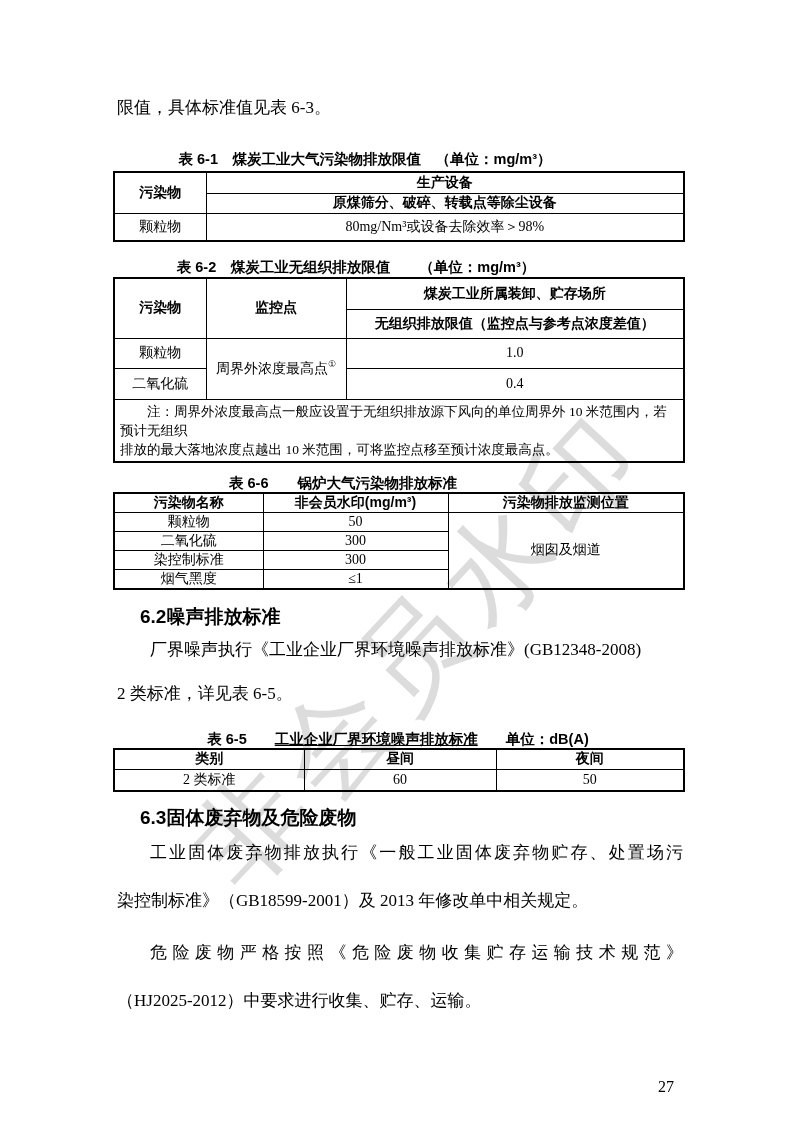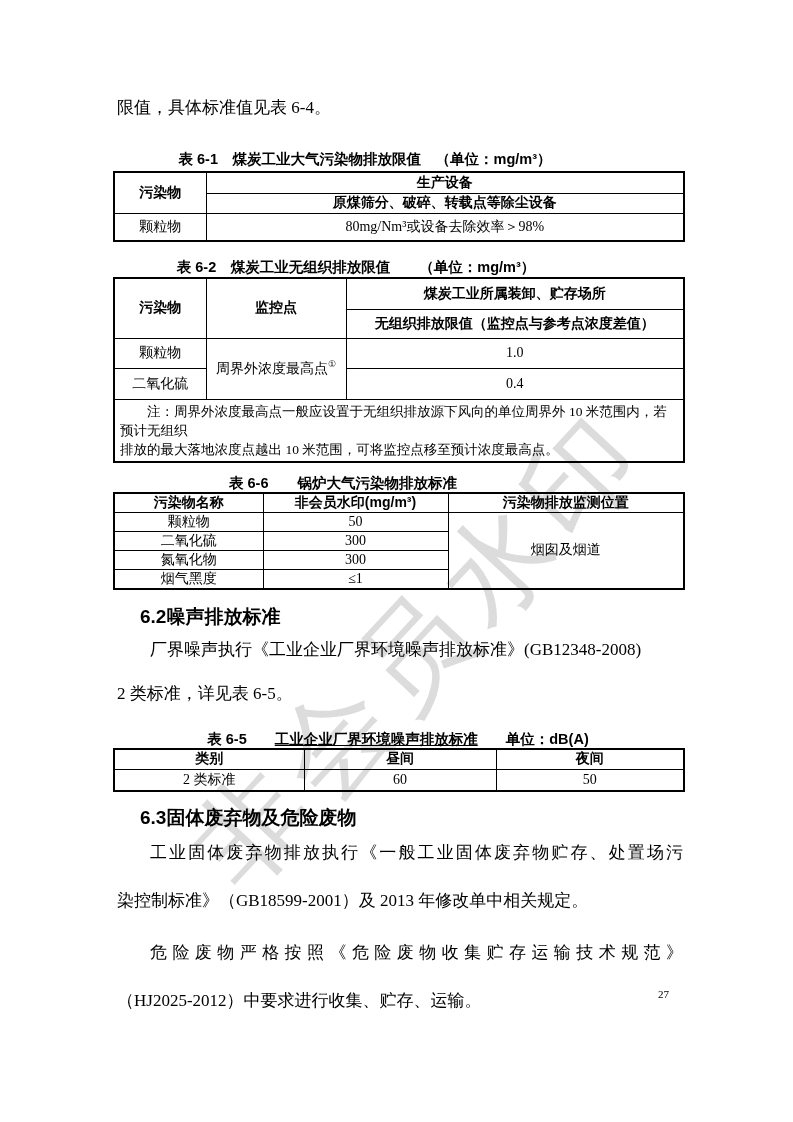--- a/index.html
+++ b/index.html
@@ -99,36 +99,36 @@
     line-height: 44px;
     margin-left: 4px;
   }
   .para63 .bodyline { line-height: 48px; }
   .para63b { margin-top: 4px; }
   .indent { text-indent: 33px; }
   .stretch { text-align: justify; text-align-last: justify; }
   .pagenum {
     position: absolute;
     left: 658px;
-    top: 988px;
-    font-size: 11px;
+    top: 1078px;
+    font-size: 16px;
     z-index: 1;
     text-align: right;
   }
 </style>
 </head>
 <body>
 
 <div class="page">
 
   <div class="watermark">非会员水印</div>
 
   <div class="content">
 
-    <div class="intro">限值，具体标准值见表 6-4。</div>
+    <div class="intro">限值，具体标准值见表 6-3。</div>
 
     <div class="tcaption cap1">表 6-1　煤炭工业大气污染物排放限值　（单位：mg/m³）</div>
     <table class="doc t1">
       <colgroup>
           <col style="width:92px">
           <col style="width:478px">
         </colgroup>
       <tbody>
           <tr class="r21">
         <td class="hd" rowspan="2">污染物</td>
@@ -194,21 +194,21 @@
       <tr class="r19">
         <td>颗粒物</td>
         <td>50</td>
         <td rowspan="4">烟囱及烟道</td>
       </tr>
       <tr class="r18">
         <td>二氧化硫</td>
         <td>300</td>
       </tr>
       <tr class="r19">
-        <td>氮氧化物</td>
+        <td>染控制标准</td>
         <td>300</td>
       </tr>
       <tr class="r18">
         <td>烟气黑度</td>
         <td>≤1</td>
       </tr>
     </tbody>
       </table>
 
     <div class="heading">6.2噪声排放标准</div>

